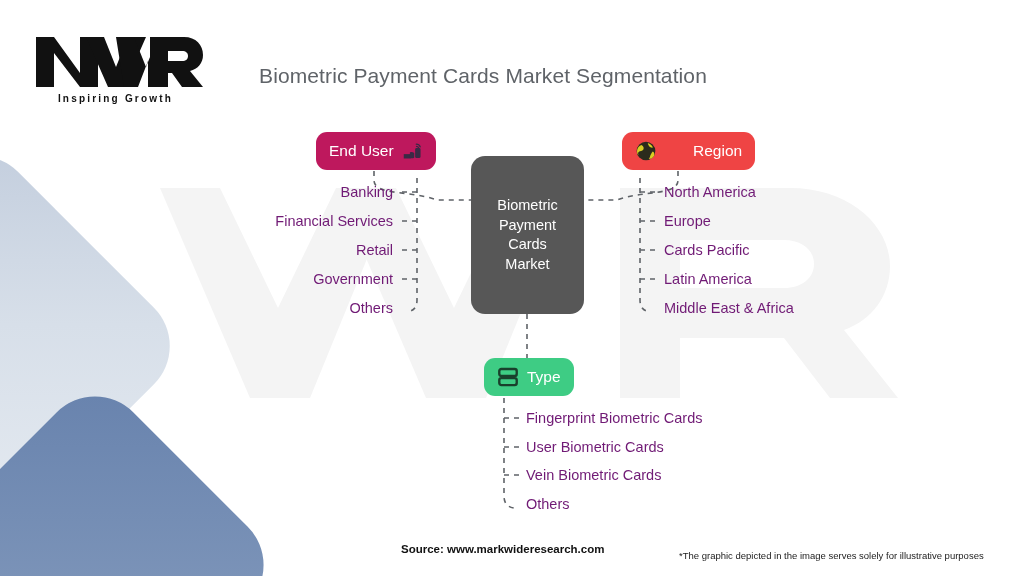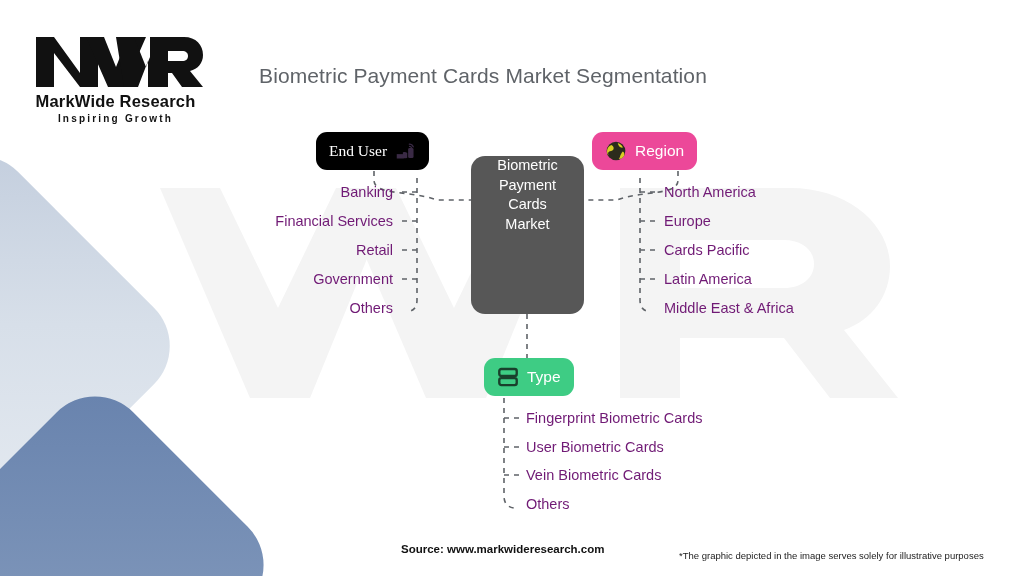--- a/index.html
+++ b/index.html
@@ -98,20 +98,21 @@
     left: 471px;
     top: 156px;
     width: 113px;
     height: 158px;
     background: #575757;
     border-radius: 14px;
     color: #ffffff;
     font-size: 14.5px;
     line-height: 19.5px;
     display: flex;
+    align-items: center;
     justify-content: center;
     text-align: center;
     font-weight: normal;
     z-index: 4;
   }
 
   
   .badge {
     position: absolute;
     display: flex;
@@ -126,29 +127,29 @@
     color: #ffffff;
     font-size: 15.5px;
     font-weight: normal;
     white-space: nowrap;
   }
   .badge-icon { display: flex; align-items: center; }
 
   #badge-enduser {
     left: 316px;
     top: 132px;
-    background: #000000;
-    font-family: Liberation Serif, serif;
+    background: #be185d;
   }
   #badge-enduser .badge-label { margin-right: 8px; }
 
   #badge-region {
-    left: 592px;
+    left: 622px;
     top: 132px;
-    background: #ec4899;
+    background: #ef4444;
+    gap: 28px;
   }
   #badge-region .badge-label { margin-left: 8px; }
 
   #badge-type {
     left: 484px;
     top: 358px;
     background: #3ecc84;
   }
   #badge-type .badge-label { margin-left: 8px; }
 
@@ -209,21 +210,20 @@
   <div id="logo">
     <svg id="logo-mark" width="175" height="58" viewBox="0 0 175 58">
       <g fill="#111111">
         <path d="M8 4 L26 4 L52 40 L52 4 L70 4 L70 54 L52 54 L26 20 L26 54 L8 54 Z"></path>
         <path d="M58 4 L76 4 L88 34 L100 4 L118 4 L96 54 L80 54 Z"></path>
         <path d="M88 4 L106 4 L118 34 L130 4 L138 4 L138 54 L120 54 L120 28 L110 54 L96 54 Z"></path>
         <path d="M122 4 L156 4 C168 4 175 12 175 22 C175 30 170 36 162 38 L175 54 L154 54 L144 40 L140 40 L140 54 L122 54 Z
                  M140 18 L140 28 L154 28 C158 28 160 26 160 23 C160 20 158 18 154 18 Z"></path>
       </g>
     </svg>
-    <div id="logo-name">MarkWide Research</div>
     <div id="logo-tag">Inspiring Growth</div>
   </div>
 
   <div id="title">Biometric Payment Cards Market Segmentation</div>
 
   <svg id="connectors" viewBox="0 0 1024 576">
     <g fill="none" stroke="#5f6368" stroke-width="1.6" stroke-dasharray="5,5" stroke-linecap="butt">
 
       <path d="M374 171 L374 180 C374 196 410 190 437 200 L471 200"></path>
       <path d="M678 171 L678 180 C678 196 644 190 617 200 L584 200"></path>

